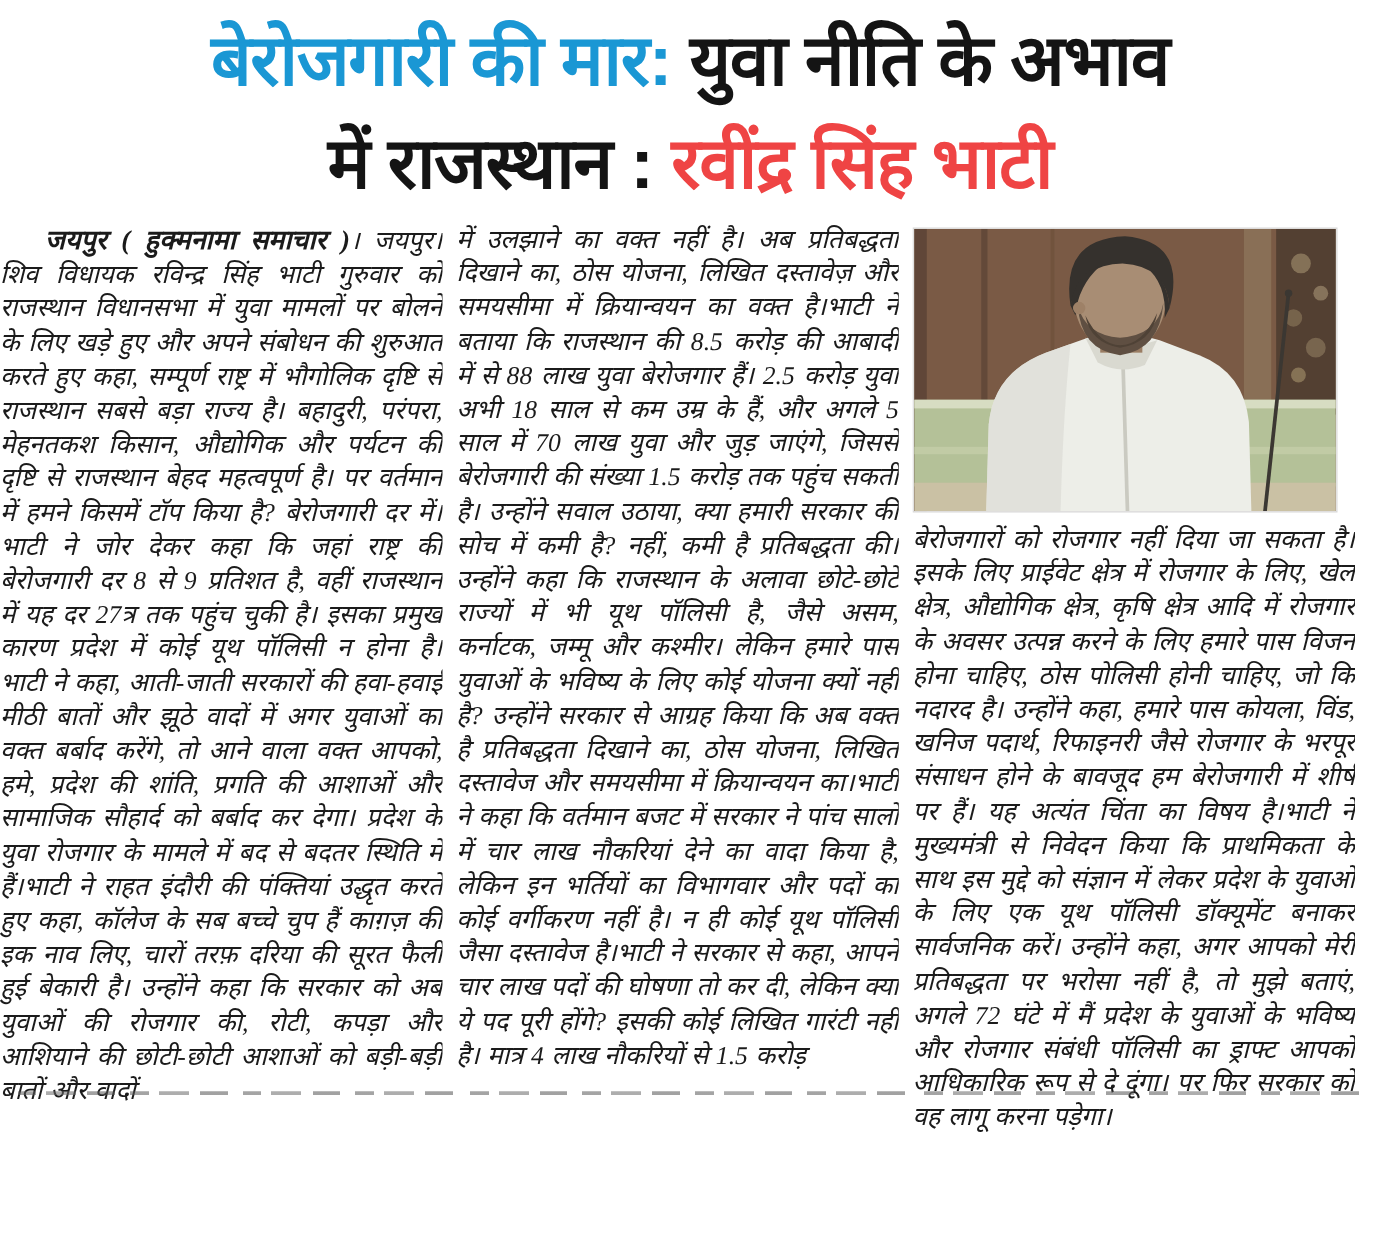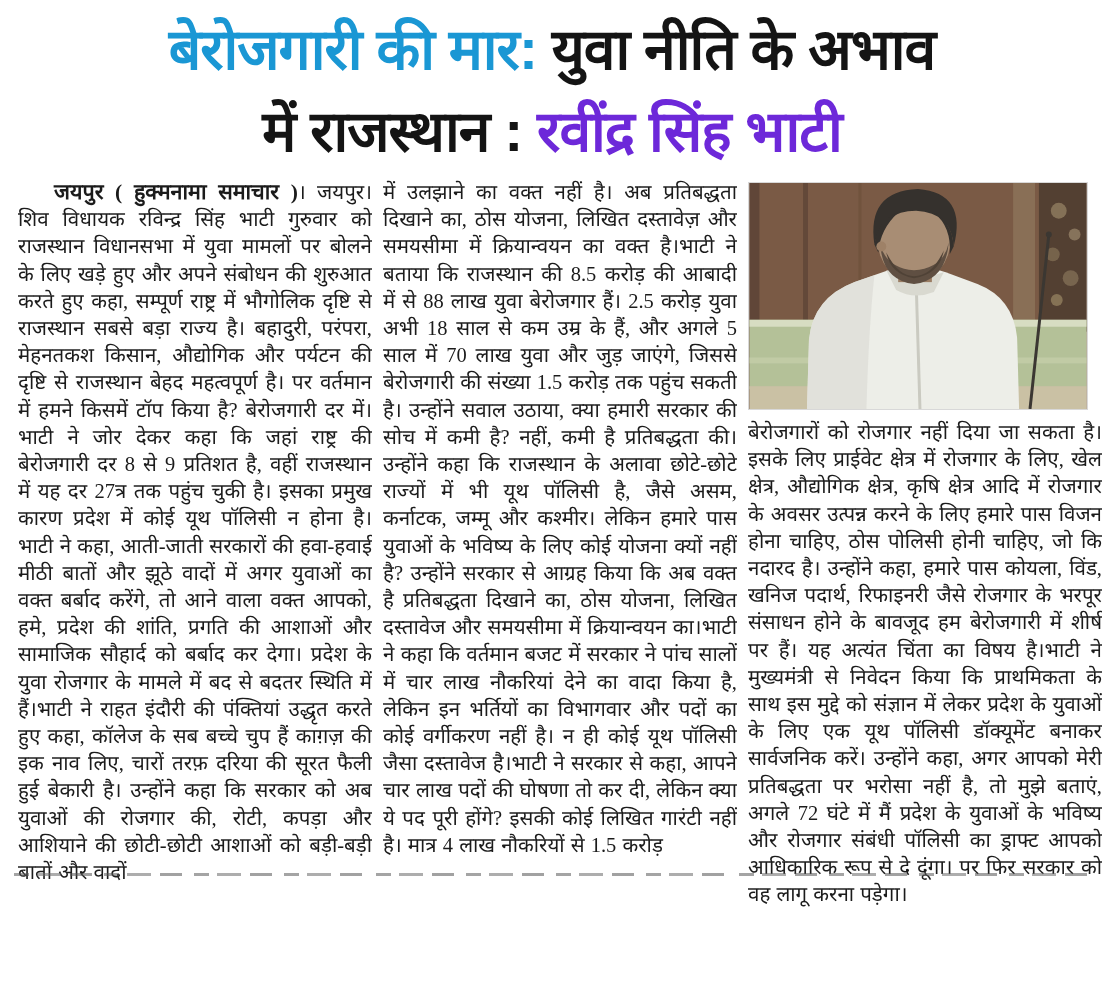--- a/index.html
+++ b/index.html
@@ -25,28 +25,29 @@
     font-weight: 700;
     letter-spacing: -1px;
   }
   .headline .line {
     font-size: 57px;
     line-height: 82px;
     white-space: nowrap;
   }
   .hl-blue  { color: #1a97d4; }
   .hl-black { color: #141414; }
-  .hl-red   { color: #6d28d9; text-align: center; }
+  .hl-red   { color: #ef4444; text-align: center; }
   
   .columns {
     display: flex;
     gap: 11px;
-    padding: 0 18px;
+    padding: 0 0;
     margin-top: 7px;
     height: 800px;
+    font-style: italic;
   }
   .col {
     width: 354px;
     flex: 0 0 354px;
     overflow: hidden;
     text-align: justify;
     font-size: 20.5px;
     line-height: 27.2px;
     color: #1b1b1b;
     word-spacing: 1px;

